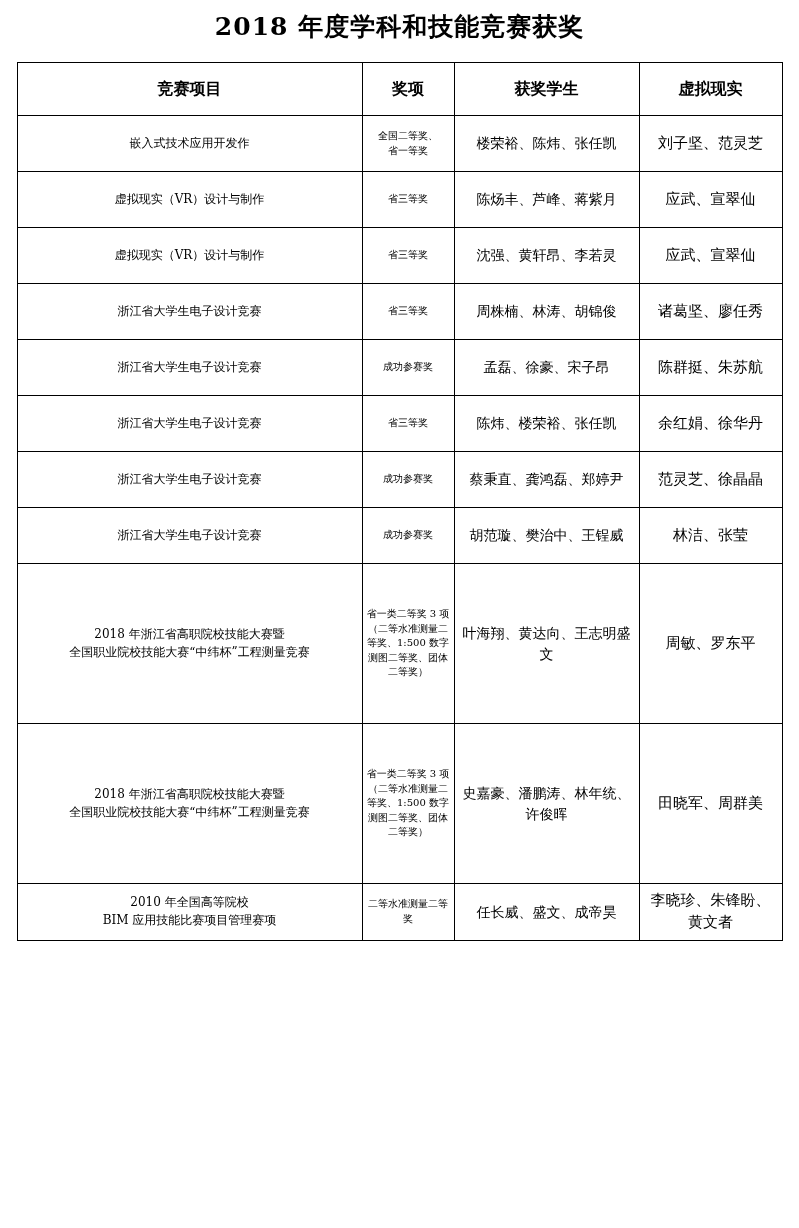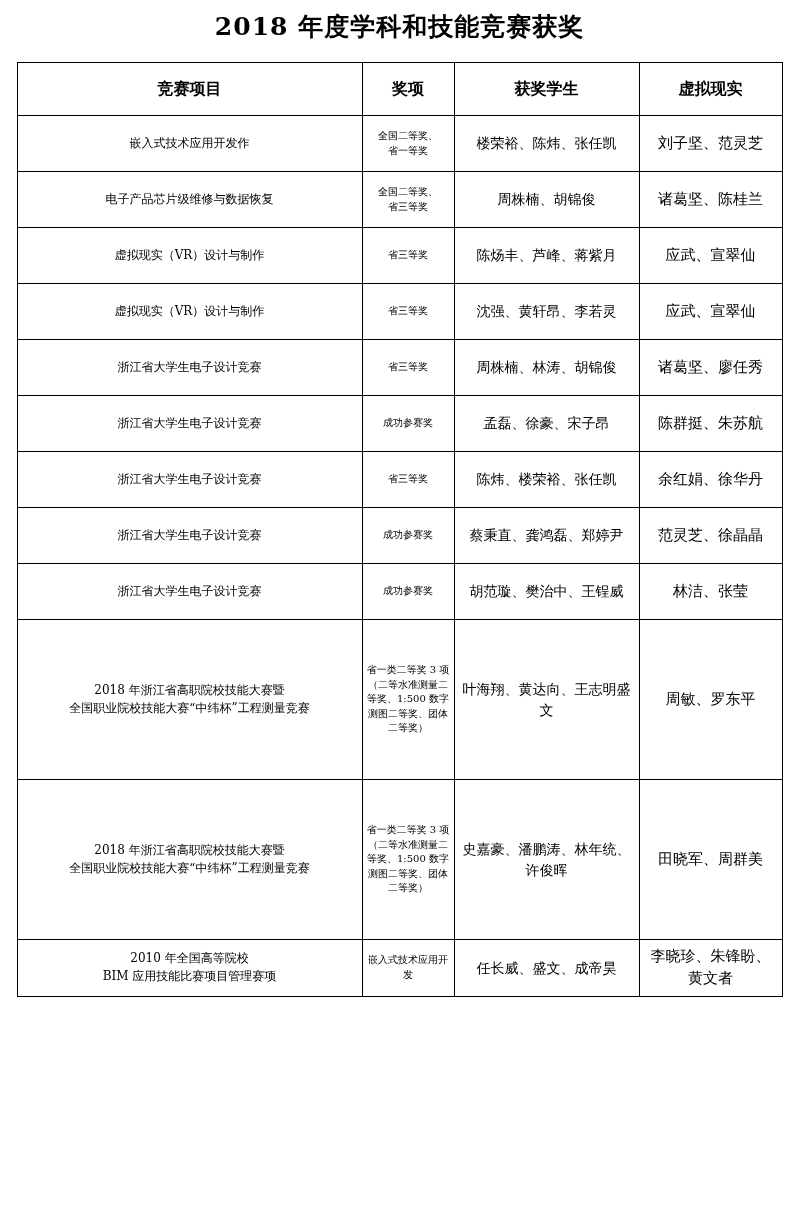--- a/index.html
+++ b/index.html
@@ -89,27 +89,20 @@
       <tr>
         <td class="project-cell line-break-cell">嵌入式技术应用开发作</td>
         <td class="award-cell line-break-cell">全国二等奖、
 省一等奖</td>
         <td class="student-cell">楼荣裕、陈炜、张任凯</td>
         <td class="teacher-cell">刘子坚、范灵芝</td>
       </tr>
 
 
 
-      <tr>
-        <td class="project-cell line-break-cell">电子产品芯片级维修与数据恢复</td>
-        <td class="award-cell line-break-cell">全国二等奖、
-省三等奖</td>
-        <td class="student-cell">周株楠、胡锦俊</td>
-        <td class="teacher-cell">诸葛坚、陈桂兰</td>
-      </tr>
 
       <tr>
         <td class="project-cell line-break-cell">虚拟现实（VR）设计与制作</td>
         <td class="award-cell line-break-cell">省三等奖</td>
         <td class="student-cell">陈炀丰、芦峰、蒋紫月</td>
         <td class="teacher-cell">应武、宣翠仙</td>
       </tr>
 
       <tr>
         <td class="project-cell line-break-cell">虚拟现实（VR）设计与制作</td>
@@ -166,21 +159,21 @@
         <td class="project-cell line-break-cell">2018 年浙江省高职院校技能大赛暨
 全国职业院校技能大赛“中纬杯”工程测量竞赛</td>
         <td class="award-cell">省一类二等奖 3 项（二等水准测量二等奖、1:500 数字测图二等奖、团体二等奖）</td>
         <td class="student-cell">史嘉豪、潘鹏涛、林年统、许俊晖</td>
         <td class="teacher-cell">田晓军、周群美</td>
       </tr>
 
       <tr>
         <td class="project-cell line-break-cell">2010 年全国高等院校
 BIM 应用技能比赛项目管理赛项</td>
-        <td class="award-cell">嵌入式技术应用开发</td>
+        <td class="award-cell">二等水准测量二等奖</td>
         <td class="student-cell">任长威、盛文、成帝昊</td>
         <td class="teacher-cell">李晓珍、朱锋盼、黄文者</td>
       </tr>
 
     </tbody>
   </table>
 
 </div>
 
 </body></html>

